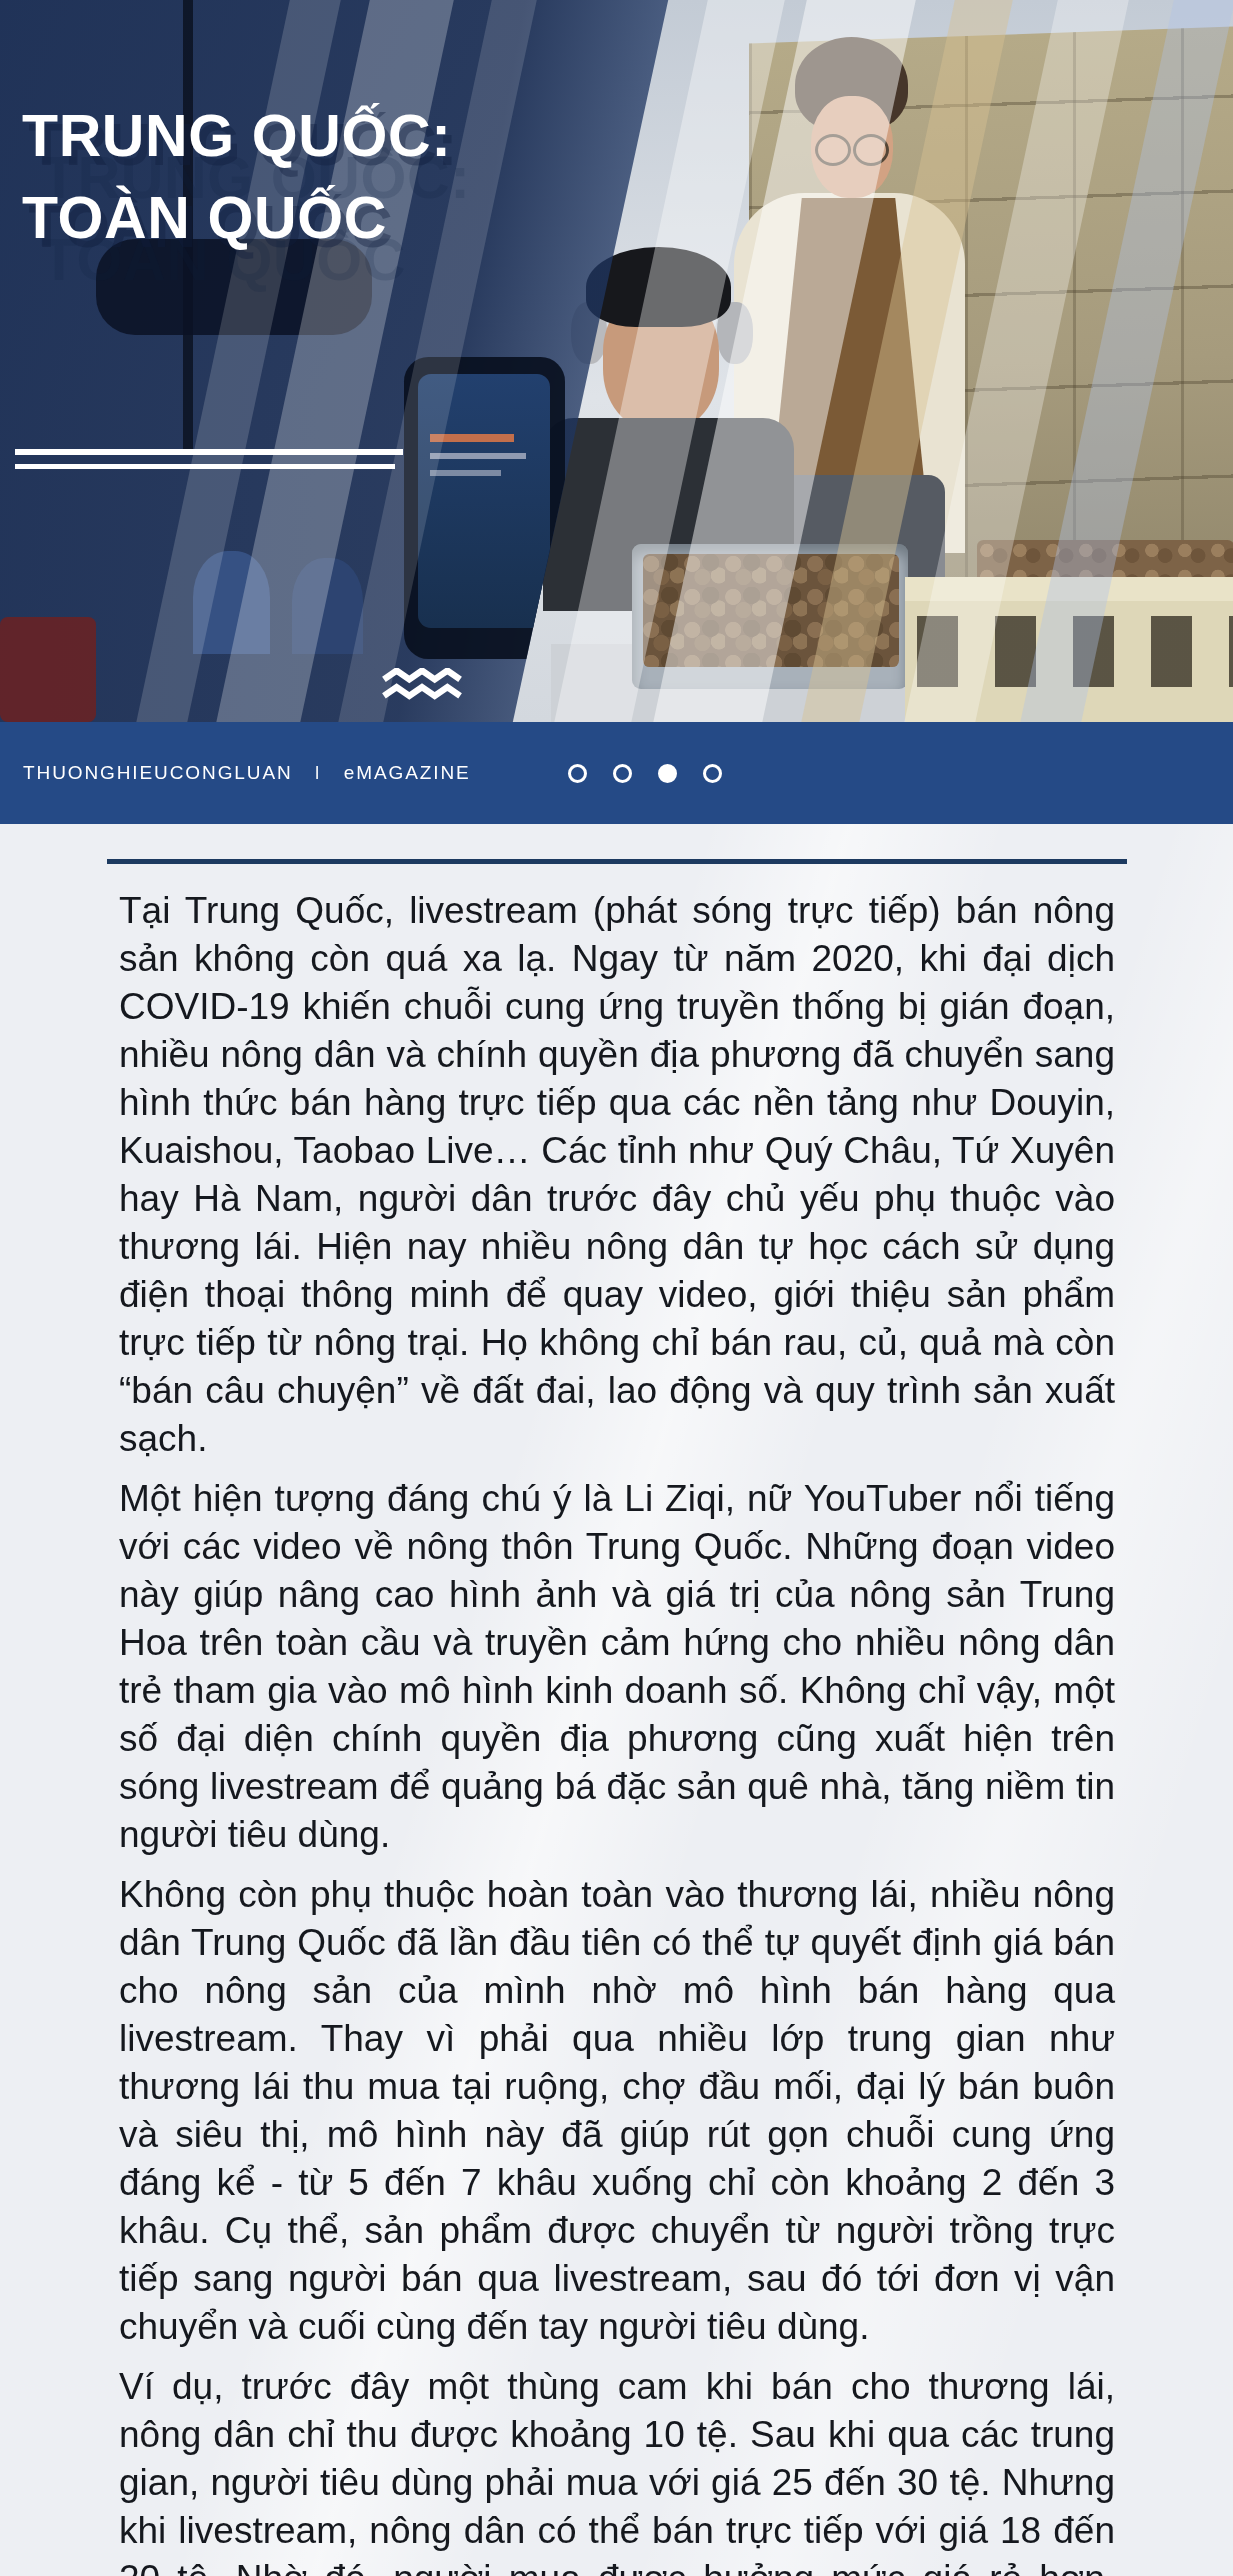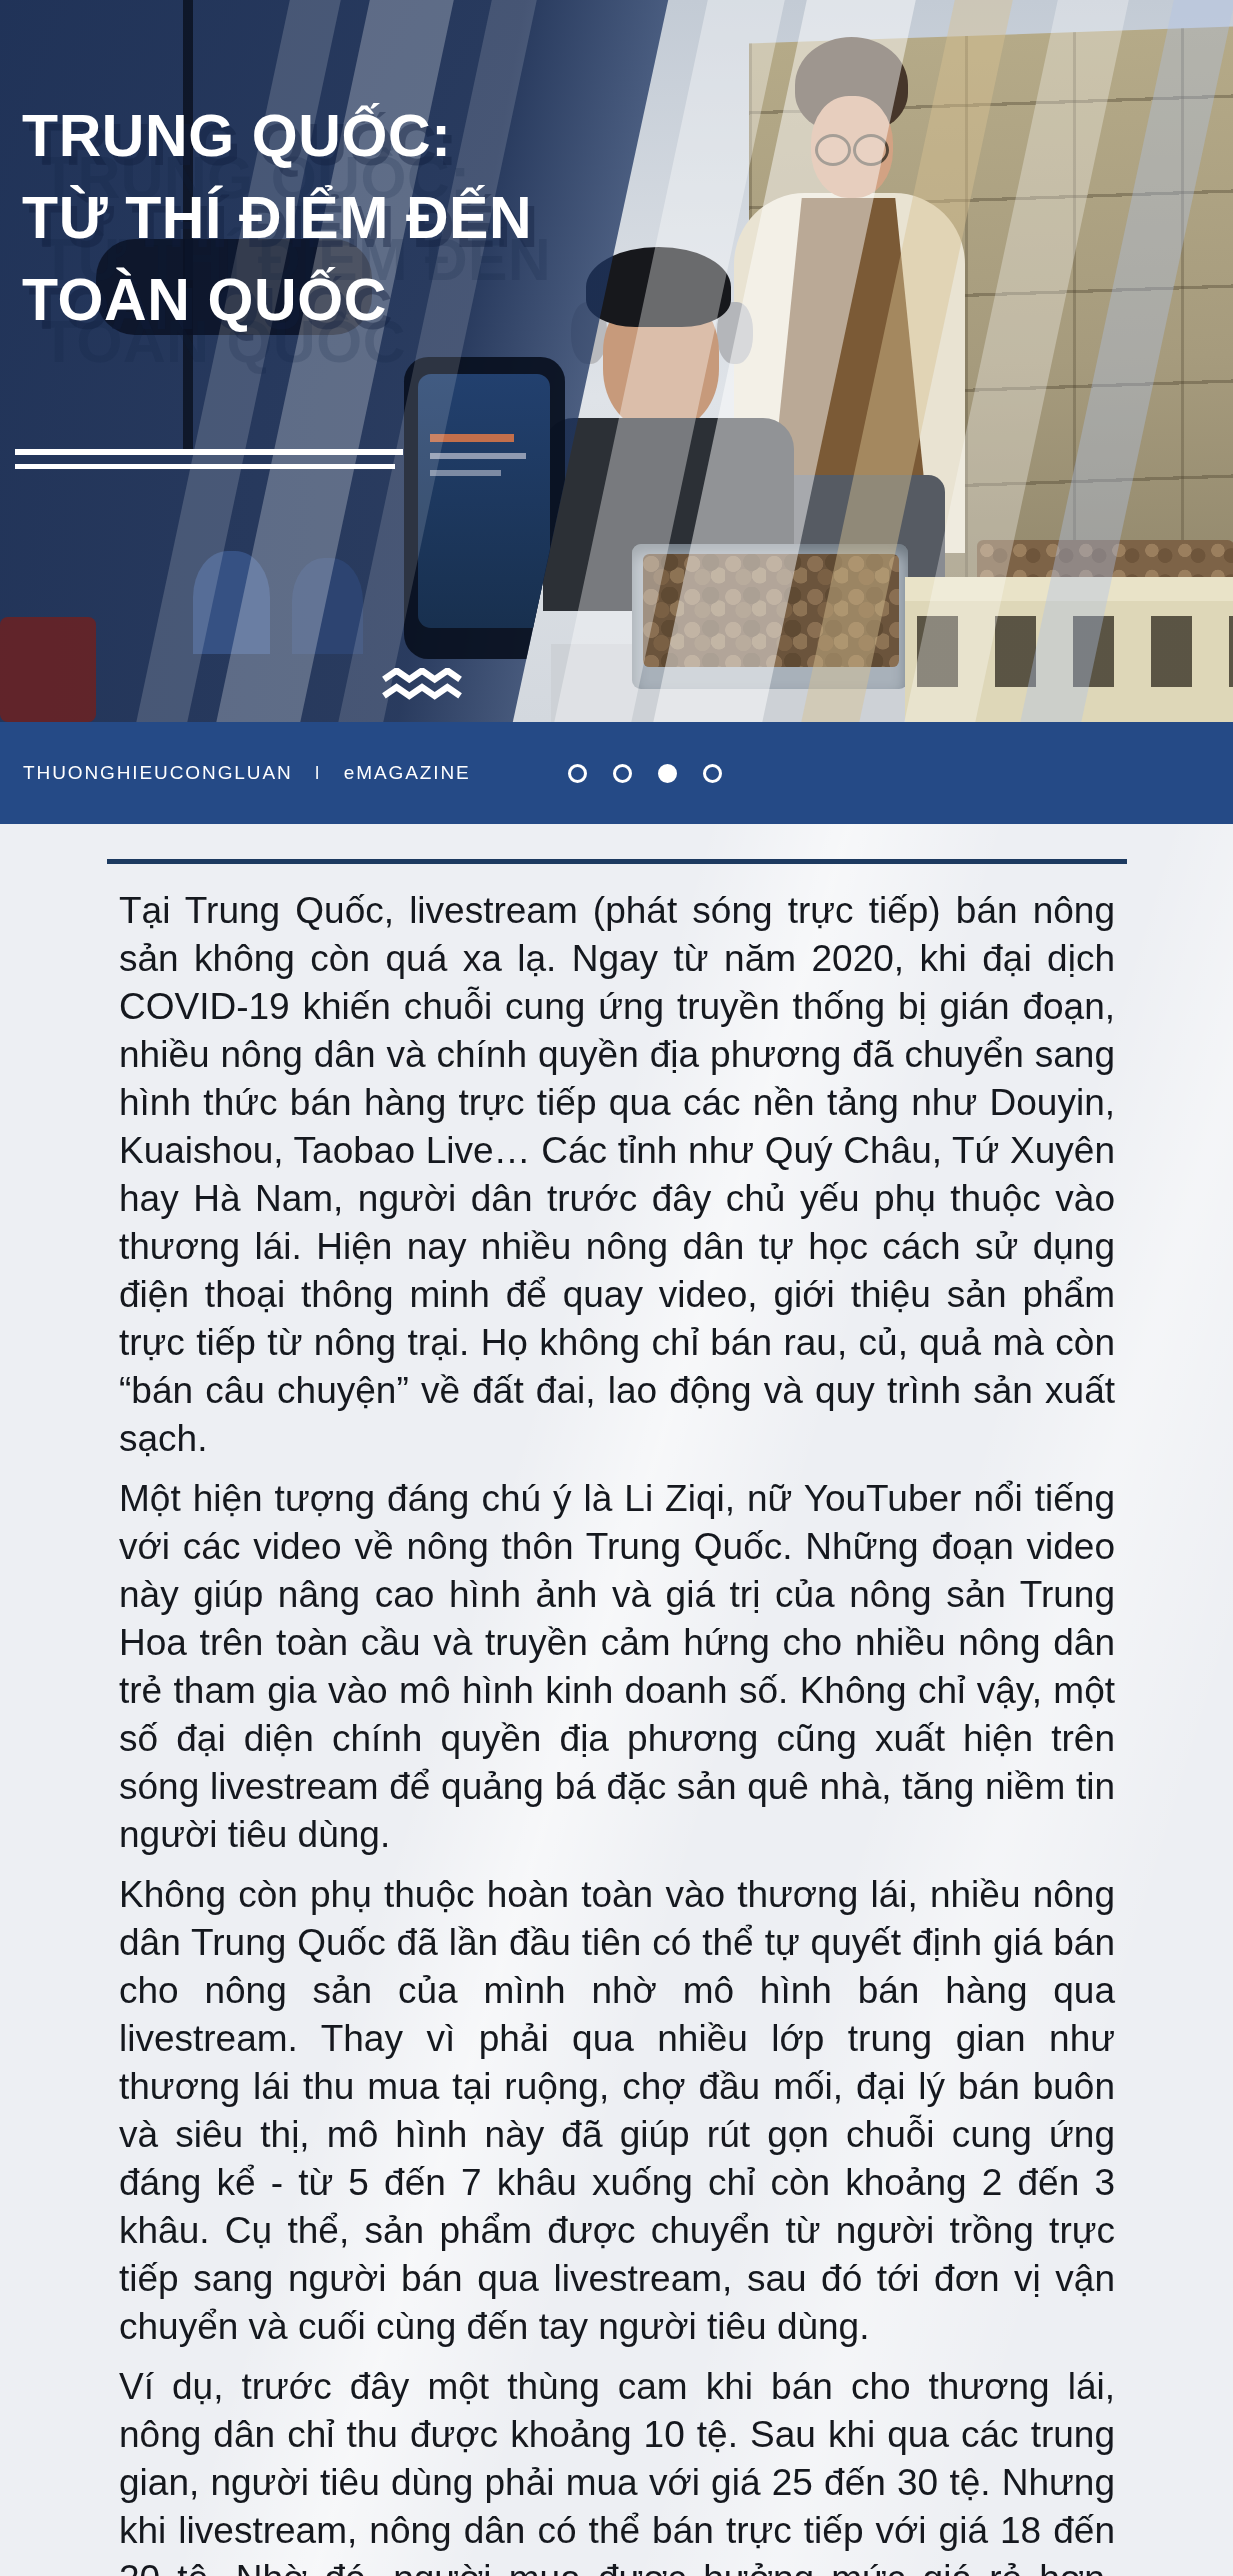--- a/index.html
+++ b/index.html
@@ -146,21 +146,20 @@
     <div class="stripe s2"></div>
     <div class="stripe s3"></div>
     <div class="stripe s4"></div>
     <div class="stripe s5"></div>
     <div class="stripe s6"></div>
     <div class="stripe s7"></div>
     <div class="stripe s8"></div>
 
     <div class="hero-title">
       <div>TRUNG QUỐC:</div>
-      <div>TỪ THÍ ĐIỂM ĐẾN</div>
       <div>TOÀN QUỐC</div>
     </div>
     <div class="title-underline">
       <span class="u1"></span>
         <span class="u2"></span>
     </div>
 
     <svg class="waves" viewBox="0 0 124 52">
       <polyline points="2,18 22,4 42,18 62,4 82,18 102,4 122,18" fill="none" stroke="#ffffff" stroke-width="10"></polyline>
       <polyline points="2,44 22,30 42,44 62,30 82,44 102,30 122,44" fill="none" stroke="#ffffff" stroke-width="10"></polyline>

